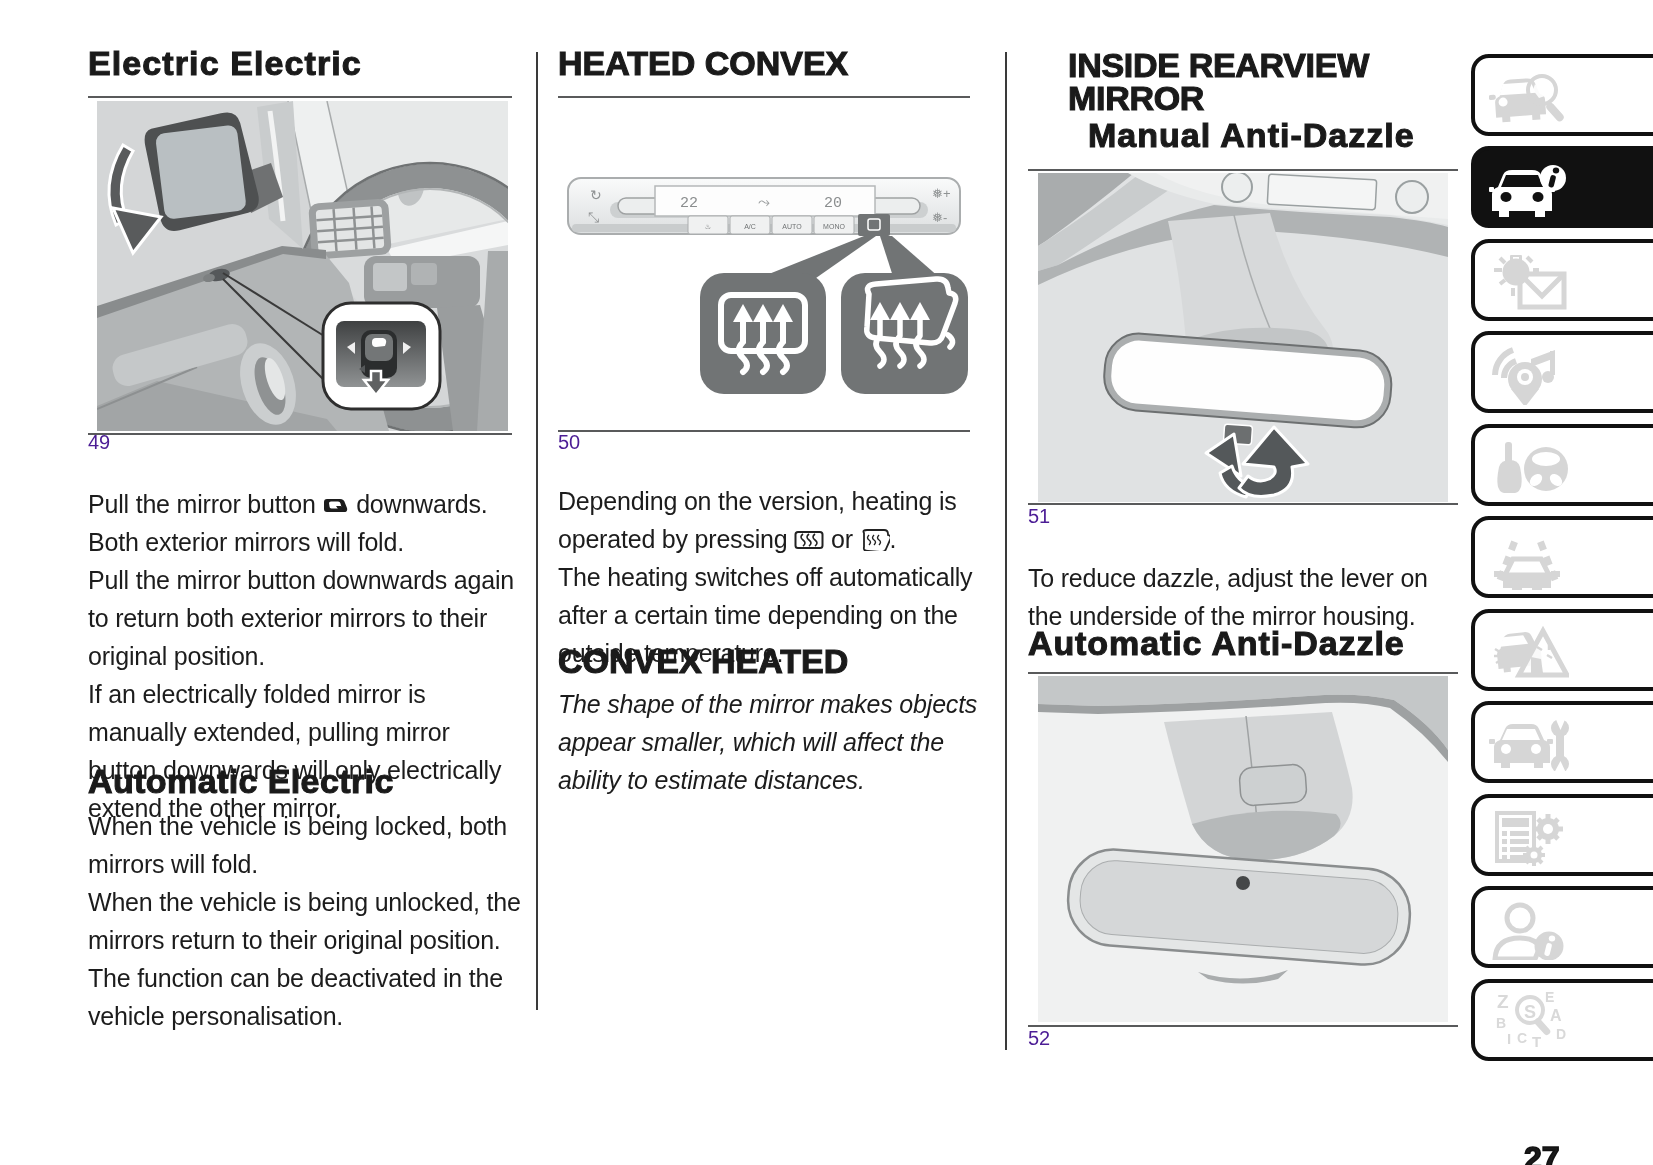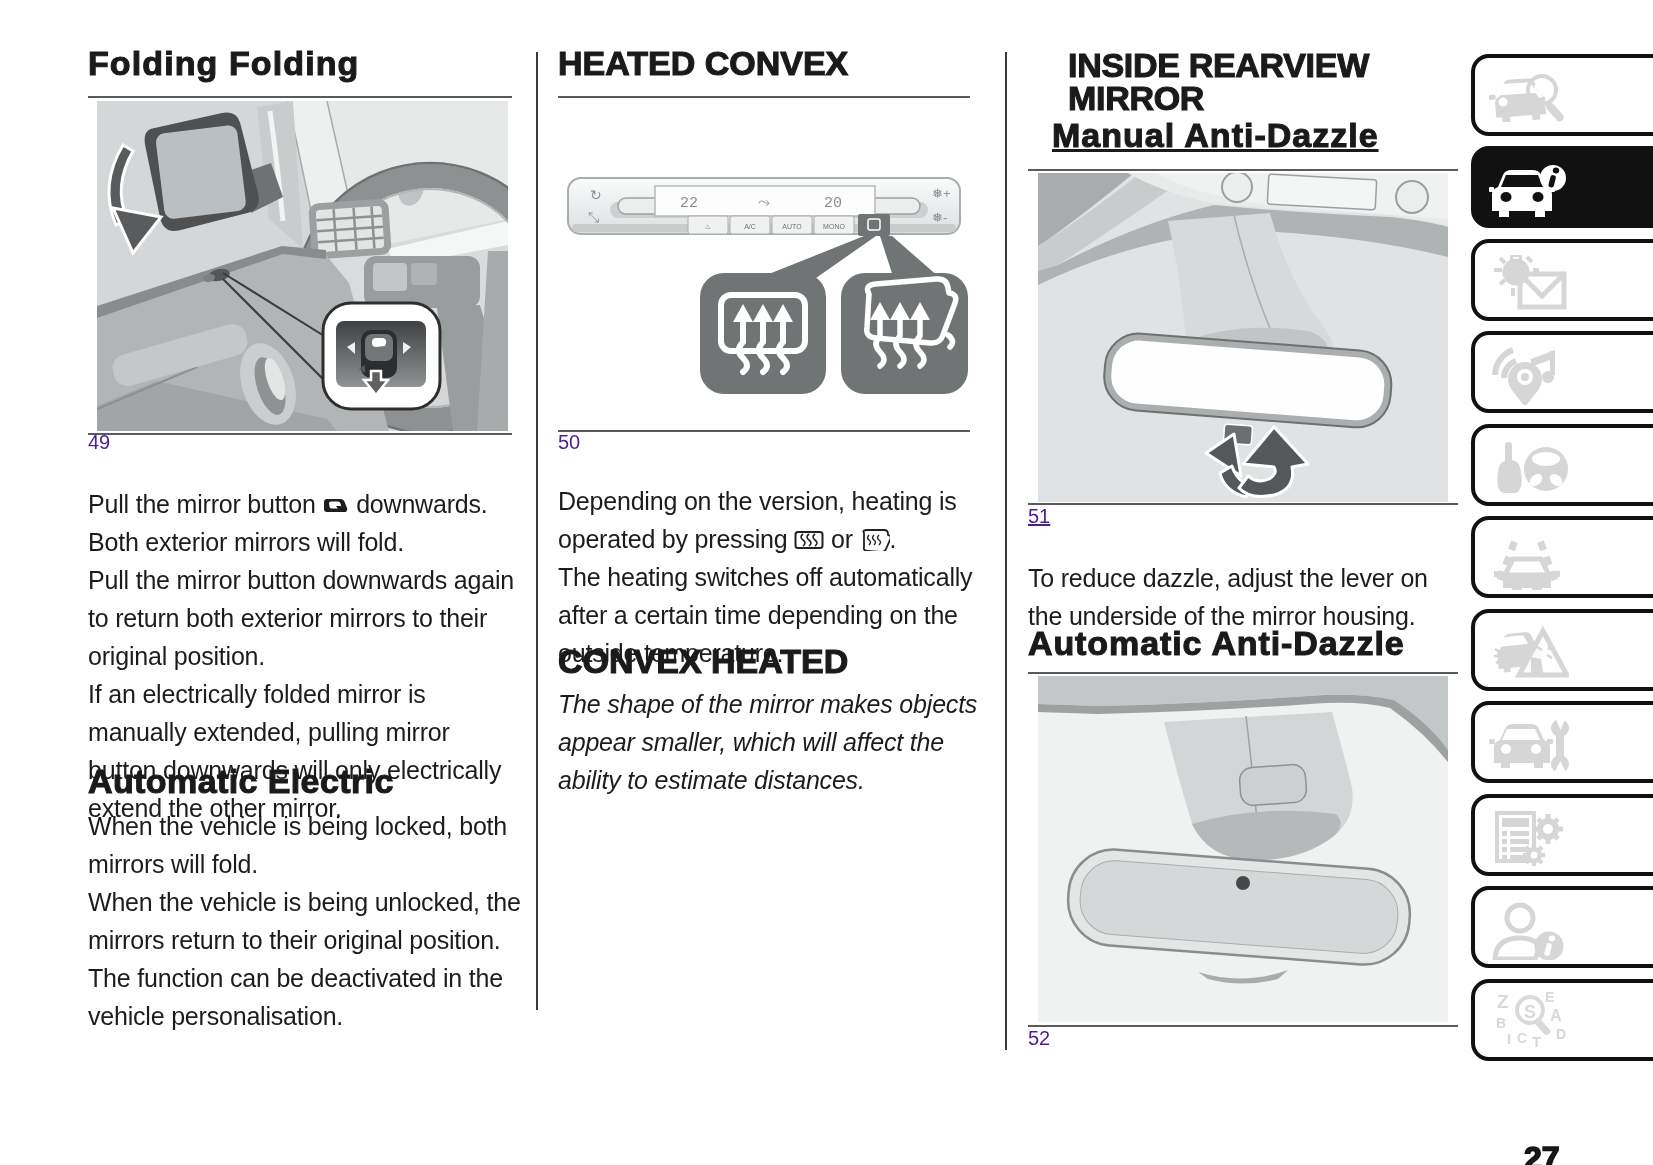--- a/index.html
+++ b/index.html
@@ -10,21 +10,21 @@
 .figlab{font-size:20px;color:#4c1d95;}
 .rule{position:absolute;height:2px;background:#595a5b;}
 .vdiv{position:absolute;width:2px;background:#3a3a3a;}
 .tab{position:absolute;left:1471px;width:200px;height:82px;border:4px solid #111;border-radius:18px;background:#fff;box-sizing:border-box;}
 .tab.active{background:#111;}
 .tab svg{position:absolute;left:14px;top:12px;}
 </style>
 </head>
 <body>
 
-<div class="abs h1" style="left:88px;top:47px;letter-spacing:1.1px;">Folding Folding</div>
+<div class="abs h1" style="left:88px;top:47px;letter-spacing:1.1px;">Electric Electric</div>
 <div class="rule" style="left:88px;top:96px;width:424px;"></div>
 
 <div class="abs" style="left:97px;top:101px;width:411px;height:330px;">
 <svg width="411" height="330" viewBox="0 0 411 330">
   <defs>
     <linearGradient id="swg" x1="0" y1="0" x2="0" y2="1">
       <stop offset="0" stop-color="#3f4142"></stop>
           <stop offset="1" stop-color="#909394"></stop>
     </linearGradient>
 
@@ -236,21 +236,21 @@
 
 <div class="abs h1" style="left:558px;top:645px;">CONVEX HEATED</div>
 <div class="abs body" style="left:558px;top:685px;font-style:italic;">
 The shape of the mirror makes objects<br>
 appear smaller, which will affect the<br>
 ability to estimate distances.</div>
 
 <div class="vdiv" style="left:1005px;top:52px;height:998px;"></div>
 
 <div class="abs h1" style="left:1028px;top:49px;letter-spacing:-0.3px;margin-left:40px;">INSIDE REARVIEW<br>MIRROR</div>
-<div class="abs h1" style="left:1052px;top:119px;letter-spacing:1.0px;text-decoration:underline;">Manual Anti-Dazzle</div>
+<div class="abs h1" style="left:1088px;top:119px;letter-spacing:1.0px;">Manual Anti-Dazzle</div>
 <div class="rule" style="left:1028px;top:169px;width:430px;"></div>
 
 <div class="abs" style="left:1038px;top:173px;width:410px;height:329px;">
 <svg width="410" height="329" viewBox="0 0 410 329">
   <rect width="410" height="329" fill="#e0e2e3"></rect>
 
   <path d="M0,0 L96,0 Q50,38 8,68 L0,73 Z" fill="#a9acad"></path>
   <path d="M0,73 L8,68 Q52,40 100,2 L138,12 Q78,54 20,92 L0,98 Z" fill="#c9cccd"></path>
 
   <path d="M90,0 L410,0 L410,52 Q390,48 352,42 Q260,38 176,31 Q120,18 90,0 Z" fill="#e9ebeb"></path>
@@ -273,21 +273,21 @@
   <rect x="186" y="252" width="28" height="19" rx="3" fill="#6c6f70" stroke="#fff" stroke-width="1.5" transform="rotate(4 200 261)"></rect>
 
   <g fill="#54585a" stroke="#fff" stroke-width="3" stroke-linejoin="round">
     <polygon points="168,280 196,261 203,303" fill="#54585a"></polygon>
     <path d="M194,293 Q199,309 214,313 L208,324 Q186,318 182,300 Z" fill="#54585a"></path>
     <path d="M236,254 L270,291 L254,294 Q258,316 236,322 Q212,327 201,315 L210,303 Q220,311 231,306 Q240,301 236,294 L205,291 Z" fill="#54585a"></path>
   </g>
 </svg>
 </div>
 <div class="rule" style="left:1028px;top:503px;width:430px;"></div>
-<div class="abs figlab" style="left:1028px;top:505px;text-decoration:underline;">51</div>
+<div class="abs figlab" style="left:1028px;top:505px;">51</div>
 
 <div class="abs body" style="left:1028px;top:559px;">
 To reduce dazzle, adjust the lever on<br>
 the underside of the mirror housing.</div>
 
 <div class="abs h1" style="left:1028px;top:627px;letter-spacing:0.9px;">Automatic Anti-Dazzle</div>
 <div class="rule" style="left:1028px;top:672px;width:430px;"></div>
 
 <div class="abs" style="left:1038px;top:676px;width:410px;height:346px;">
 <svg width="410" height="346" viewBox="0 0 410 346">

